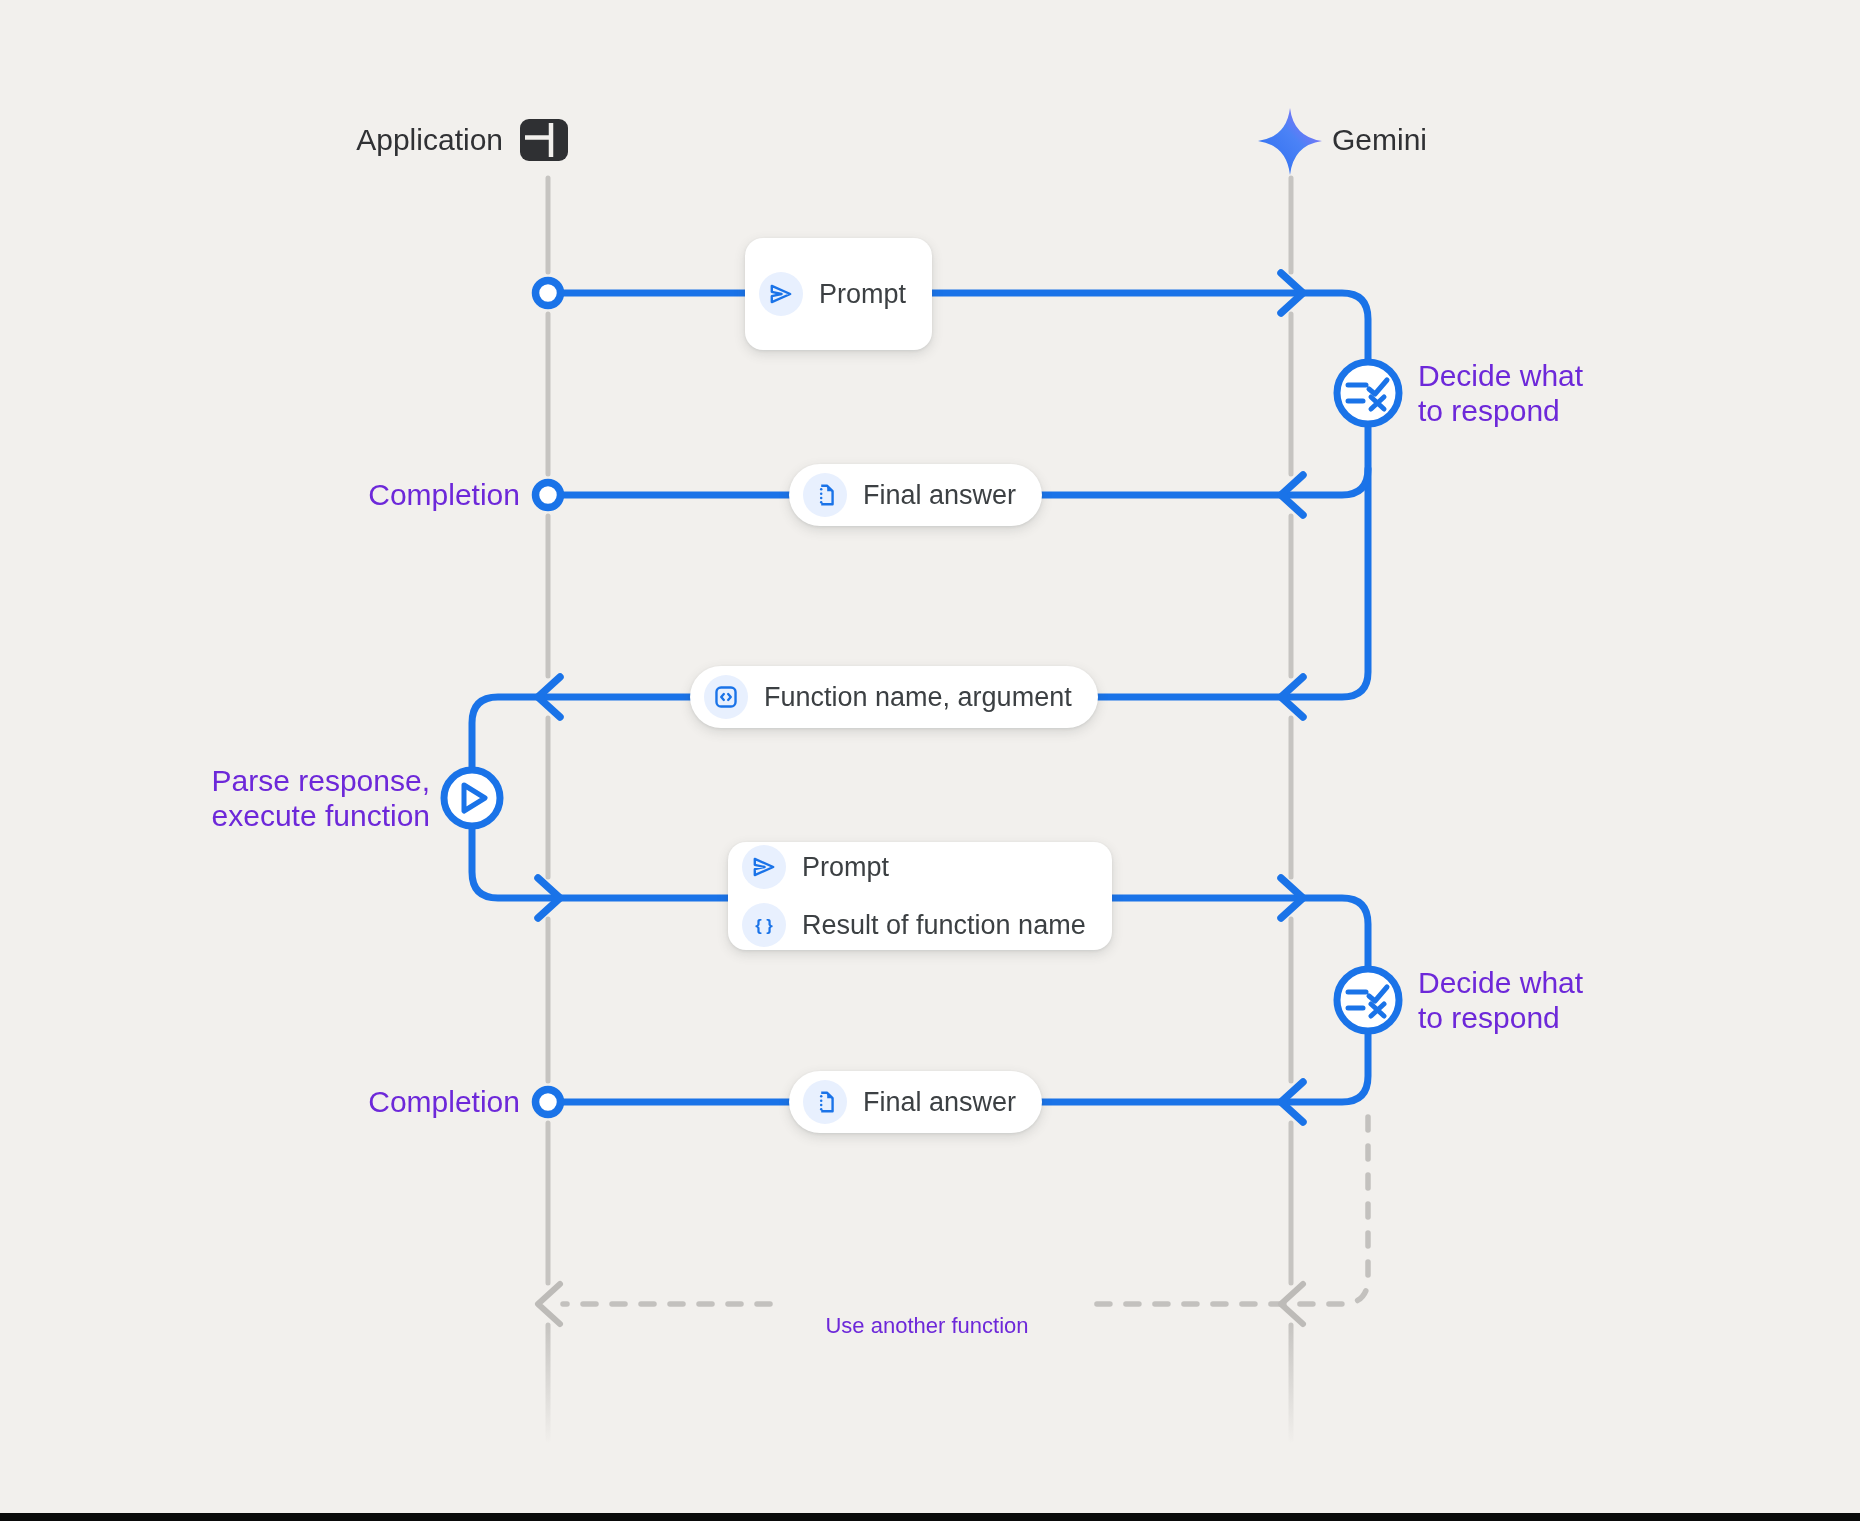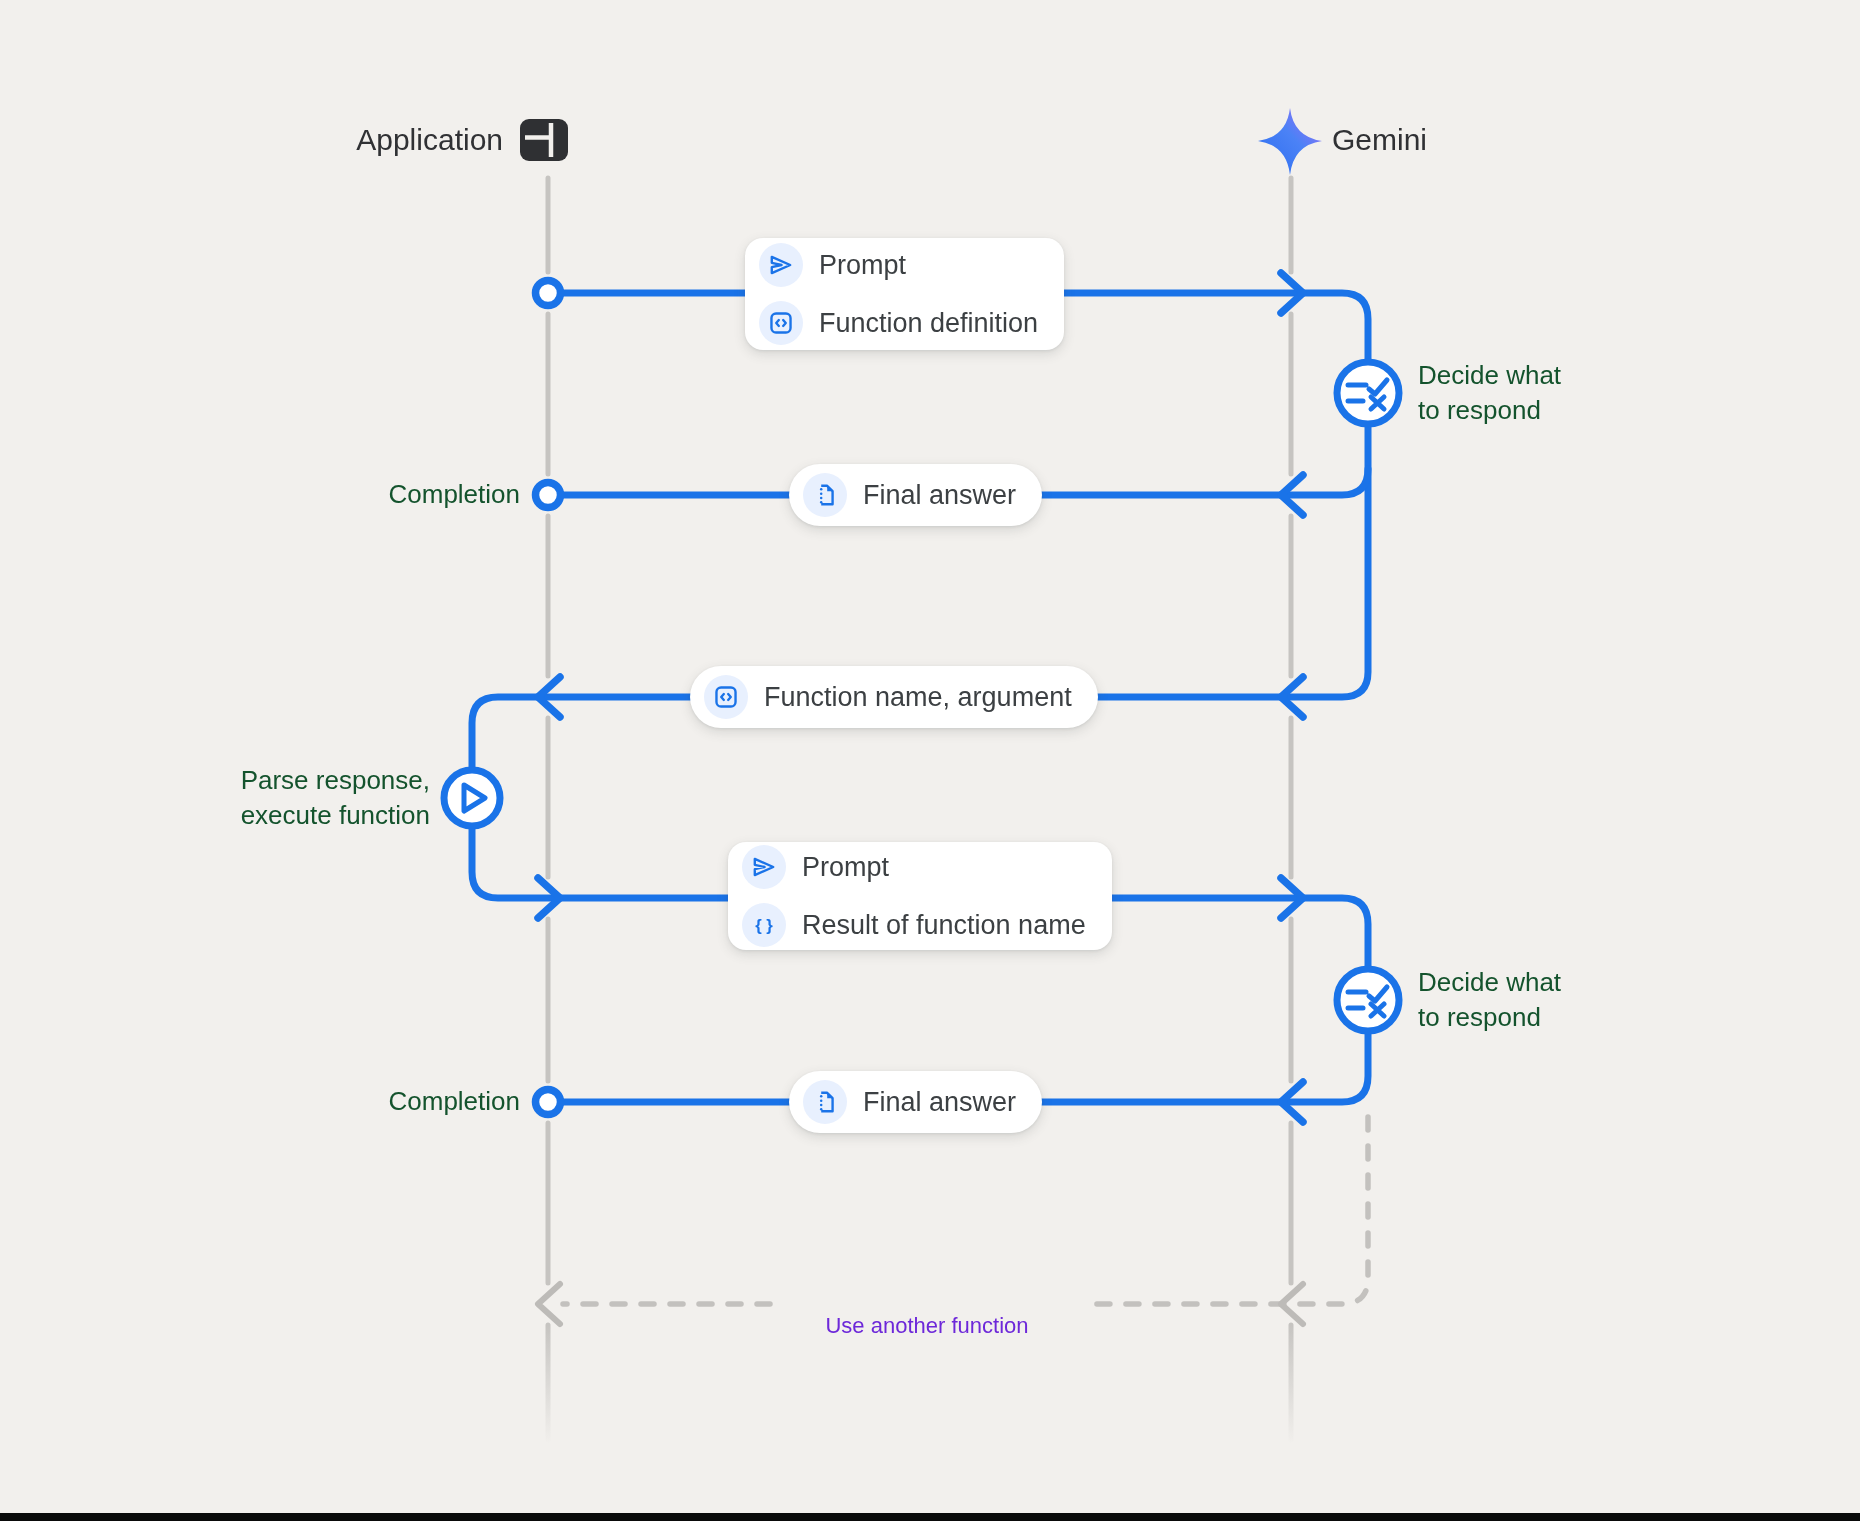--- a/index.html
+++ b/index.html
@@ -16,21 +16,21 @@
     box-shadow:0 4px 12px rgba(60,64,67,.15), 0 1px 3px rgba(60,64,67,.10);
   }
   .pill.multi{border-radius:18px;}
   .pill-row{display:flex;align-items:center;gap:16px;}
   .chip{
     width:44px;height:44px;border-radius:50%;background:#e8f0fe;
     display:flex;align-items:center;justify-content:center;flex:none;
   }
   .pill-label{font-size:27px;color:#3c4043;font-weight:500;white-space:nowrap;}
   .hdr-label{position:absolute;z-index:2;font-size:30px;font-weight:500;color:#303134;line-height:40px;white-space:nowrap;}
-  .blue-label{position:absolute;z-index:2;color:#14532d;font-size:26px;font-weight:500;line-height:35px;white-space:nowrap;}
+  .blue-label{position:absolute;z-index:2;color:#6d28d9;font-size:30px;font-weight:500;line-height:35px;white-space:nowrap;}
   .right{text-align:center;}
   .dark-label{position:absolute;z-index:2;color:#6d28d9;font-size:22px;font-weight:500;line-height:34px;white-space:nowrap;margin-top:22px;}
   .center{transform:translateX(-50%);}
   .app-icon{position:absolute;z-index:2;}
   .bottom-bar{position:absolute;left:0;bottom:0;width:100%;height:8px;background:#0a0a0a;z-index:3;}
 </style>
 </head>
 <body>
 
 <div class="stage">
@@ -148,29 +148,20 @@
 
   <div class="pill multi" style="left:745px;top:238px;height:112px;">
     <div class="pill-row">
       <span class="chip">
         <svg width="26" height="26" viewBox="0 0 24 24" fill="none" stroke="#1a73e8" stroke-width="2.2" stroke-linejoin="round">
           <path d="M3.5 4.5 L20.5 12 L3.5 19.5 V14 L12.5 12 L3.5 10 Z"></path>
         </svg>
       </span>
       <span class="pill-label">Prompt</span>
     </div>
-    <div class="pill-row">
-      <span class="chip">
-        <svg width="26" height="26" viewBox="0 0 24 24" fill="none" stroke="#1a73e8" stroke-width="2.2" stroke-linecap="round" stroke-linejoin="round">
-          <rect x="3.2" y="3.2" width="17.6" height="17.6" rx="4.2"></rect>
-          <path d="M10 9.3 L7.6 12 L10 14.7 M14 9.3 L16.4 12 L14 14.7"></path>
-        </svg>
-      </span>
-      <span class="pill-label">Function definition</span>
-    </div>
   </div>
 
   <div class="pill" style="left:789px;top:464px;height:62px;">
     <div class="pill-row">
       <span class="chip">
         <svg width="26" height="26" viewBox="0 0 24 24">
           <path d="M8.5 3.5 H14 L19 8.5 V20.5 H8.5" fill="none" stroke="#1a73e8" stroke-width="2.2" stroke-linejoin="round"></path>
           <path d="M14 3.5 L19 8.5 H14 Z" fill="#1a73e8"></path>
           <g fill="#1a73e8">
             <circle cx="8.5" cy="6.8" r="1.15"></circle>

